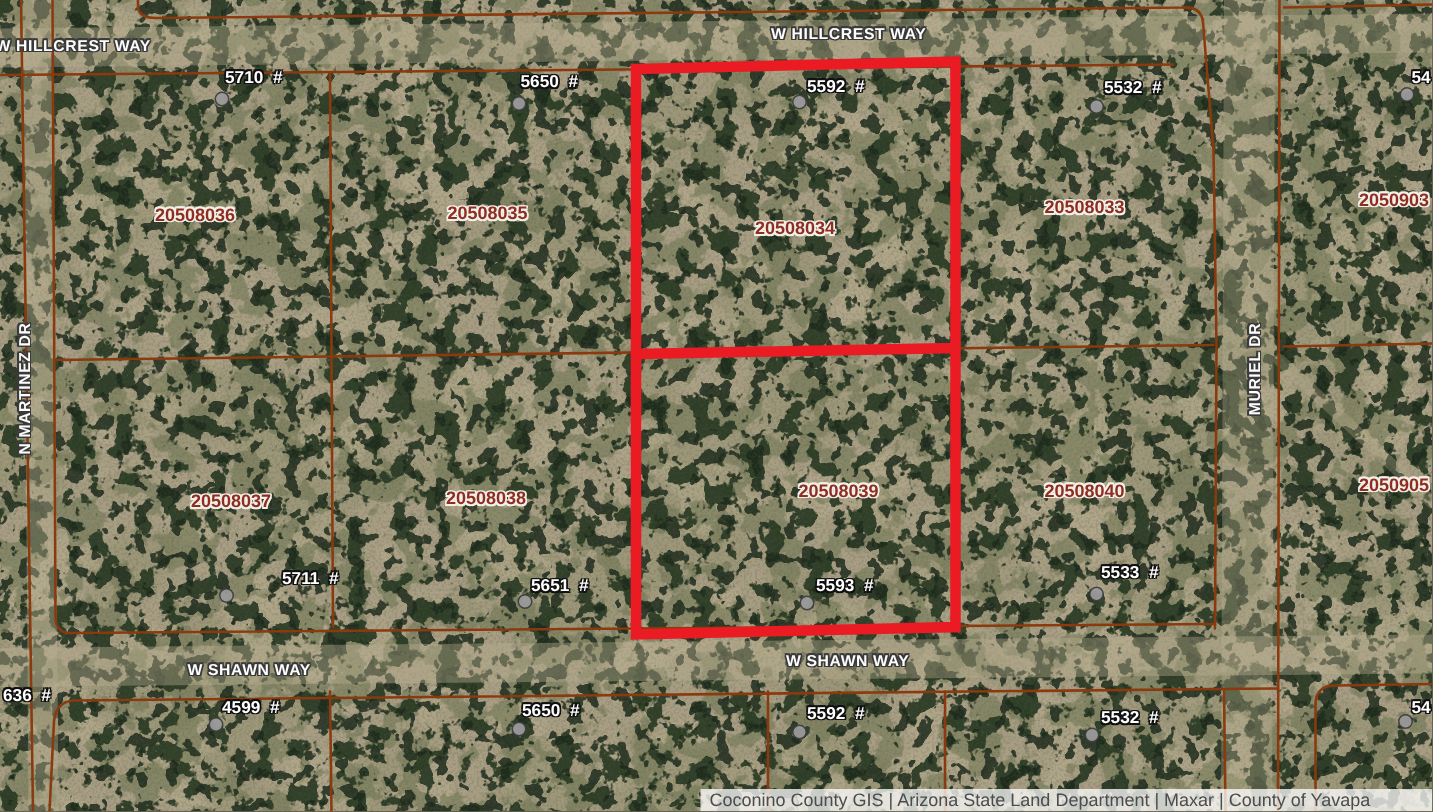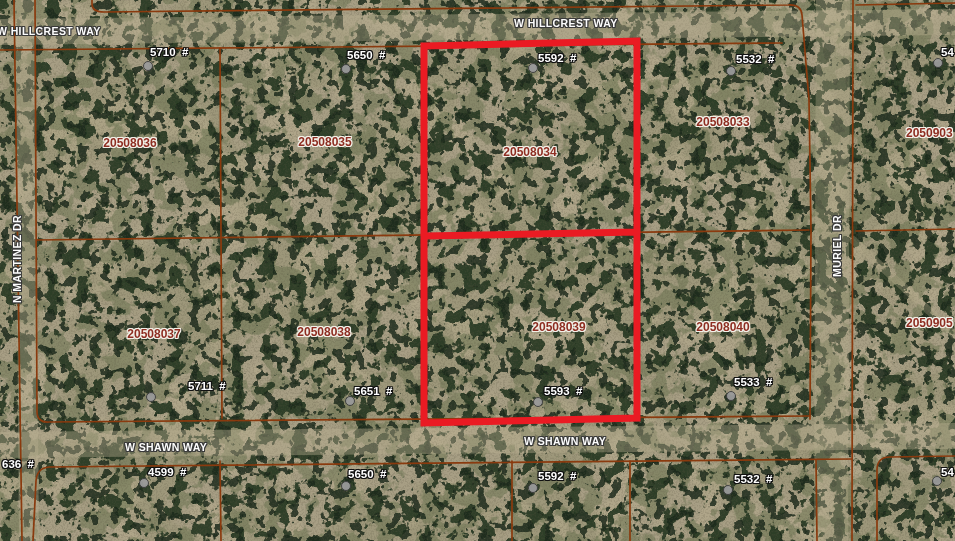--- a/index.html
+++ b/index.html
@@ -108,21 +108,21 @@
   <div class="lbl street" style="left:-3px;top:31px;">W HILLCREST WAY</div>
   <div class="lbl street" style="left:514px;top:23px;">W HILLCREST WAY</div>
   <div class="lbl street vert" style="left:17px;top:259px;">N MARTINEZ DR</div>
   <div class="lbl street vert" style="left:837px;top:246px;">MURIEL DR</div>
   <div class="lbl street" style="left:125px;top:447px;">W SHAWN WAY</div>
   <div class="lbl street" style="left:524px;top:441px;">W SHAWN WAY</div>
 
   <div class="lbl parcel ctr" style="left:130px;top:143px;">20508036</div>
   <div class="lbl parcel ctr" style="left:325px;top:142px;">20508035</div>
   <div class="lbl parcel ctr" style="left:530px;top:152px;">20508034</div>
-  <div class="lbl parcel ctr" style="left:723px;top:122px;">20508033</div>
+  <div class="lbl parcel ctr" style="left:723px;top:138px;">20508033</div>
   <div class="lbl parcel" style="left:906px;top:133px;">2050903</div>
   <div class="lbl parcel ctr" style="left:130px;top:334px;padding-left:48px;">20508037</div>
   <div class="lbl parcel ctr" style="left:324px;top:332px;">20508038</div>
   <div class="lbl parcel ctr" style="left:530px;top:327px;margin-left:29px;">20508039</div>
   <div class="lbl parcel ctr" style="left:723px;top:327px;">20508040</div>
   <div class="lbl parcel" style="left:906px;top:323px;">2050905</div>
 
   <div class="lbl addr" style="left:150px;top:53px;">5710  #</div>
   <div class="lbl addr" style="left:347px;top:56px;">5650  #</div>
   <div class="lbl addr" style="left:538px;top:59px;">5592  #</div>
@@ -147,13 +147,14 @@
   <div class="dot" style="left:151px;top:397px;"></div>
   <div class="dot" style="left:350px;top:401px;"></div>
   <div class="dot" style="left:538px;top:402px;"></div>
   <div class="dot" style="left:731px;top:396px;"></div>
   <div class="dot" style="left:144px;top:483px;"></div>
   <div class="dot" style="left:346px;top:486px;"></div>
   <div class="dot" style="left:533px;top:488px;"></div>
   <div class="dot" style="left:728px;top:490px;"></div>
   <div class="dot" style="left:937px;top:481px;"></div>
 
+  <div id="attribution">Coconino County GIS | Arizona State Land Department | Maxar | County of Yavapa</div>
 </div>
 
 </body></html>

